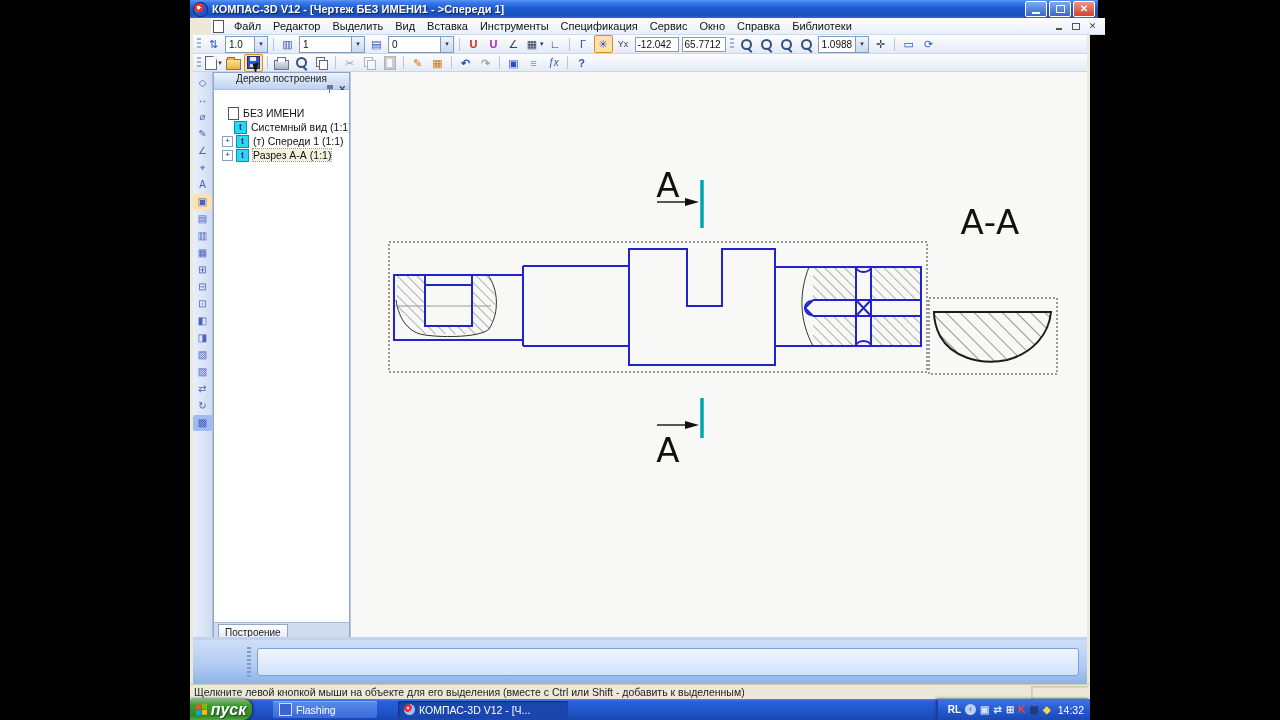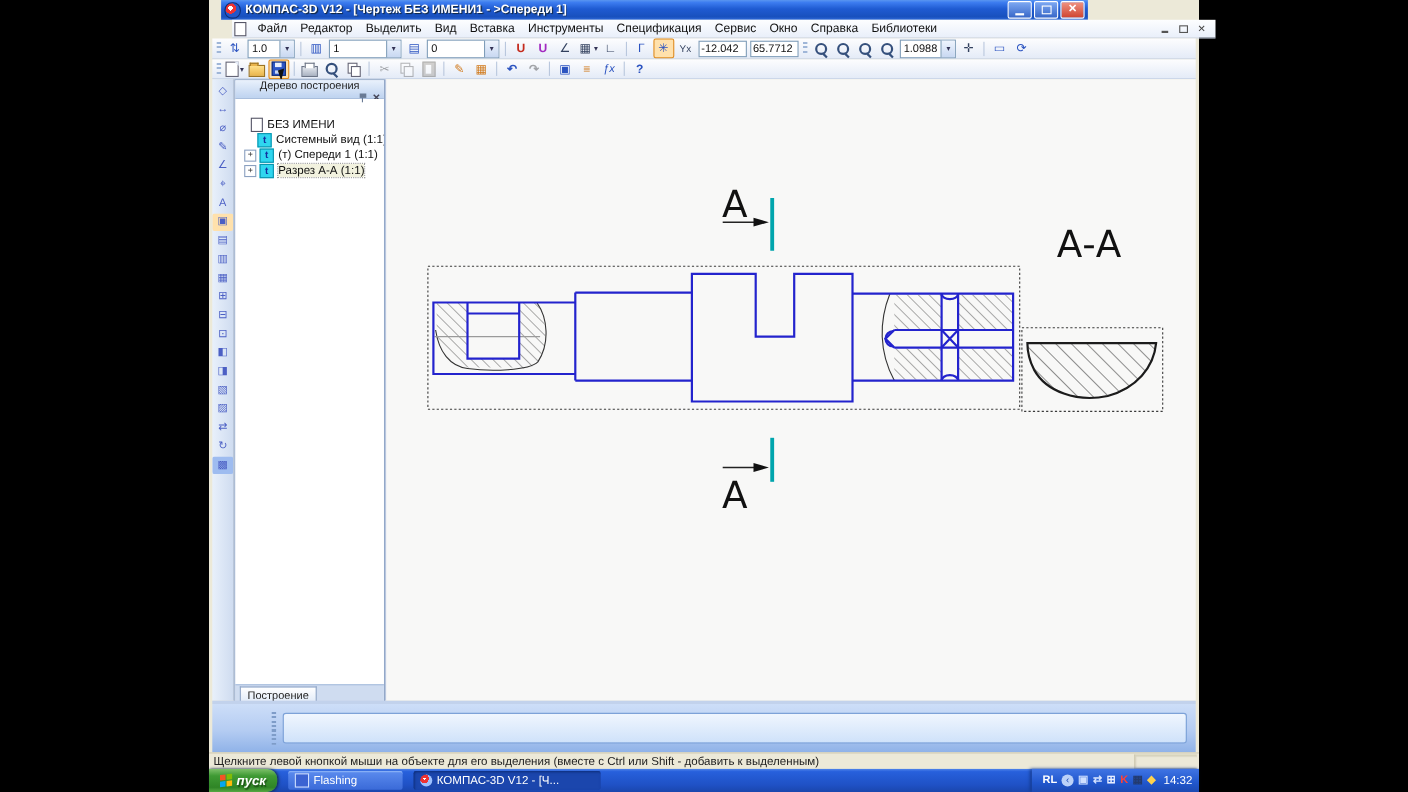--- a/index.html
+++ b/index.html
@@ -1,20 +1,20 @@
 <!DOCTYPE html>
 <html><head>
 <meta charset="utf-8">
 <style>
   html,body{margin:0;padding:0;background:#000;width:1280px;height:720px;overflow:hidden;
     font-family:"Liberation Sans",sans-serif;}
   #screen{position:absolute;left:190px;top:0;width:900px;height:720px;background:#ece9d8;}
   .abs{position:absolute;}
   
-  .titlebar{left:11px;top:0;width:788px;height:18px;
+  .titlebar{left:0;top:0;width:908px;height:18px;
     background:linear-gradient(180deg,#5a96f0 0%,#3d7df0 12%,#1f5bd2 45%,#1850bd 85%,#2e6ada 100%);
     display:flex;align-items:center;color:#fff;font-size:11px;font-weight:bold;padding-left:3px;box-sizing:border-box;}
   .app-ico{width:13px;height:13px;border-radius:7px;margin-right:4px;flex:0 0 13px;
     background:radial-gradient(circle at 35% 35%,#fff 0 2px,#e33 2px 5px,#2257c9 5px 7px);border:1px solid #0b2d77;}
   .title-text{white-space:nowrap;overflow:hidden;text-shadow:1px 1px 1px #123;}
   .winbtns{margin-left:auto;display:flex;gap:2px;padding-right:3px;}
   .wb{width:20px;height:14px;border-radius:2px;border:1px solid #fff;
     background:linear-gradient(180deg,#7da8f2,#3867c8);display:flex;align-items:center;justify-content:center;}
   .wb .bar{width:8px;height:2px;background:#fff;margin-top:7px;}
   .wb .box{width:7px;height:6px;border:1px solid #fff;}
@@ -104,26 +104,26 @@
   
   .statusbar{left:0;top:684px;width:900px;height:15px;background:#ece9d8;border-top:1px solid #cfcab2;
     display:flex;align-items:center;font-size:10.5px;color:#222;padding-left:4px;box-sizing:border-box;}
   .sb-div{margin-left:auto;width:56px;height:11px;border:1px solid #cfcab2;border-right:none;box-shadow:inset 1px 1px 1px #d8d4c2;margin-right:2px;}
   
   .taskbar{left:0;top:699px;width:900px;height:21px;
     background:linear-gradient(180deg,#4f83ea 0%,#2760dc 12%,#1f51c5 70%,#1a46ad 100%);
     display:flex;align-items:center;color:#fff;}
   .startbtn{height:21px;width:62px;border-radius:0 9px 9px 0;
     background:linear-gradient(180deg,#7dc06a 0%,#3f9a34 30%,#2f8526 80%,#57a843 100%);
-    display:flex;align-items:center;justify-content:center;gap:4px;font-weight:bold;font-style:italic;font-size:12px;
+    display:flex;align-items:center;justify-content:center;gap:4px;font-weight:bold;font-style:italic;font-size:16px;
     text-shadow:1px 1px 1px #1d4f17;box-shadow:1px 0 3px #123;}
   .winflag{width:11px;height:11px;display:grid;grid-template-columns:5px 5px;grid-template-rows:5px 5px;gap:1px;transform:skewY(-6deg);}
   .winflag span:nth-child(1){background:#f35325;} .winflag span:nth-child(2){background:#81bc06;}
   .winflag span:nth-child(3){background:#05a6f0;} .winflag span:nth-child(4){background:#ffba08;}
-  .taskbtn{height:17px;margin-left:10px;padding:0 6px;display:flex;align-items:center;gap:4px;font-size:10.5px;
+  .taskbtn{height:17px;margin-left:21px;padding:0 6px;display:flex;align-items:center;gap:4px;font-size:10.5px;
     border-radius:2px;white-space:nowrap;overflow:hidden;}
   .task-normal{background:linear-gradient(180deg,#5b8bee,#3a6ad8);box-shadow:inset 0 1px 0 #86aef5;width:92px;}
   .task-active{background:#1b46ad;box-shadow:inset 1px 1px 2px #0e2f7e;width:158px;}
   .task-ico{width:11px;height:11px;flex:0 0 11px;display:inline-block;}
   .t-flash{background:#3b63d2;border:1px solid #cfe0ff;}
   .t-komp{border-radius:6px;background:radial-gradient(circle at 35% 35%,#fff 0 1px,#e33 1px 4px,#9cc0ff 4px 6px);}
   .tray{margin-left:auto;height:21px;display:flex;align-items:center;gap:4px;padding:0 6px 0 10px;
     background:linear-gradient(180deg,#3f74e4 0%,#2157cd 60%,#1c49b2 100%);box-shadow:-2px 0 3px #143a8e;}
   .lang{font-size:10px;font-weight:bold;}
   .chev{width:11px;height:11px;border-radius:6px;background:#bcd2f8;color:#1d4bb4;font-size:9px;line-height:11px;text-align:center;}

